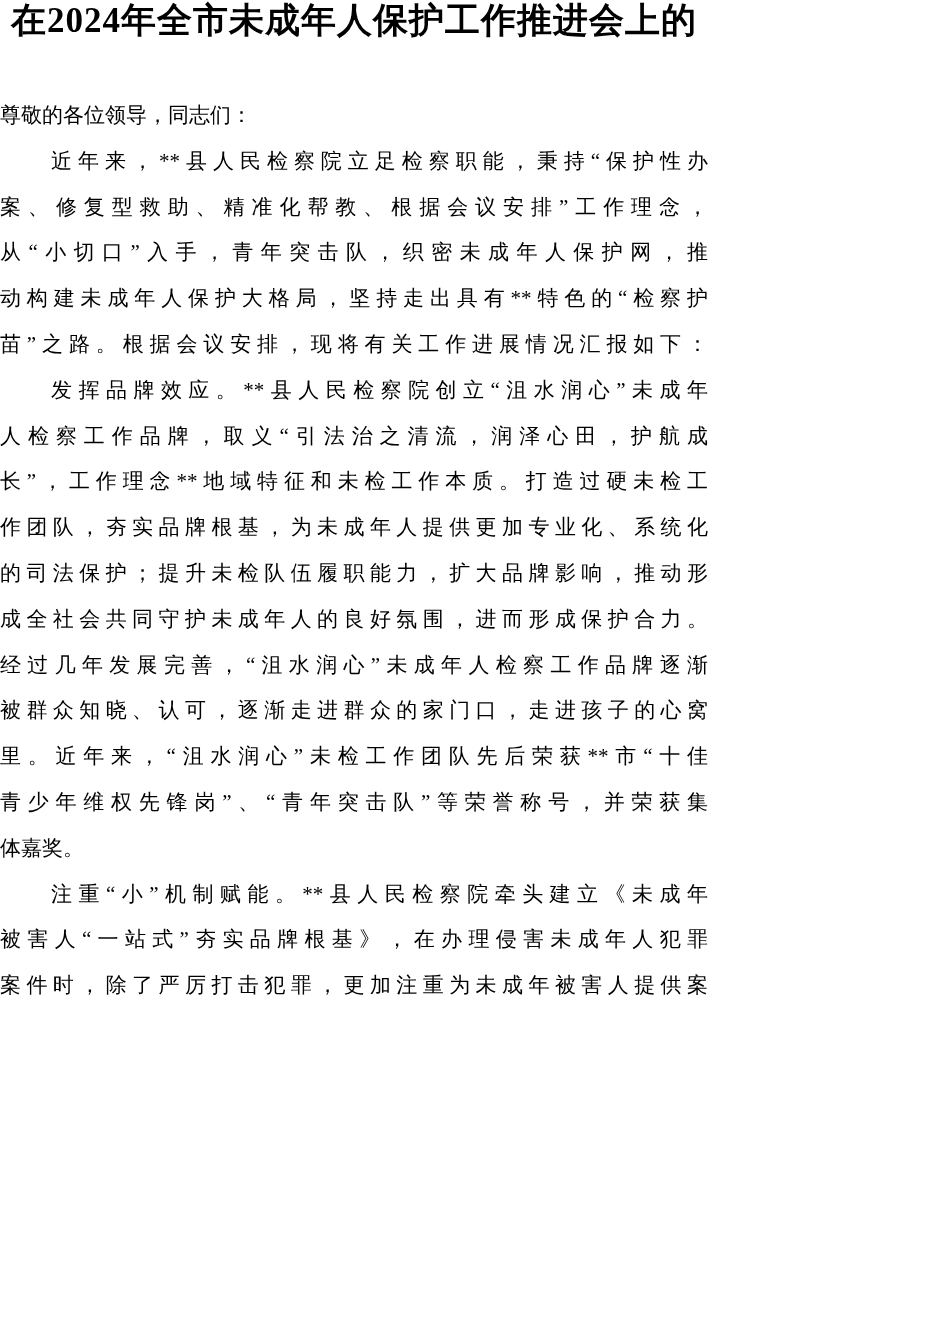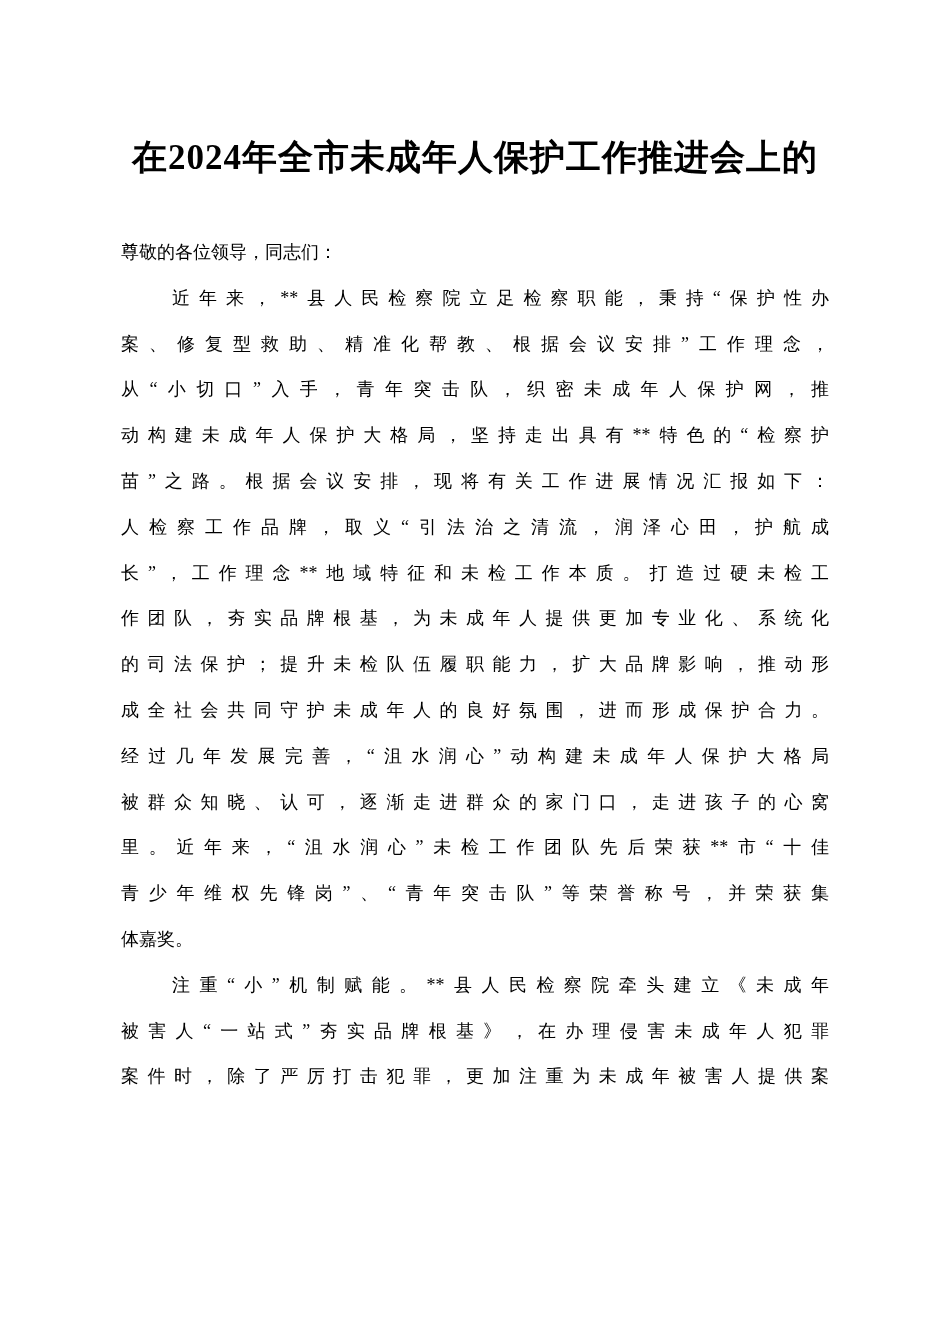--- a/index.html
+++ b/index.html
@@ -10,40 +10,38 @@
   .page {
     position: relative;
     width: 950px;
     height: 1344px;
     background: #ffffff;
     overflow: hidden;
     color: #000000;
     font-family: "Liberation Serif", "DejaVu Serif", serif;
   }
   .doc {
-    margin-left: 121px;
     width: 708px;
-    padding-top: 137px;
   }
   .title {
     margin: 0;
     font-size: 35px;
     line-height: 42px;
     font-weight: bold;
     text-align: center;
     letter-spacing: 1px;
   }
   .title-line {
     display: block;
   }
   .content {
     margin-top: 51px;
   }
   .line {
-    font-size: 18px;
+    font-size: 21px;
     line-height: 45.8px;
     height: 45.8px;
     text-align: justify;
     text-align-last: justify;
   }
   .line.short {
     text-align: left;
     text-align-last: left;
   }
   .line.indent {
@@ -58,26 +56,27 @@
     <h1 class="title">
       <span class="title-line">在2024年全市未成年人保护工作推进会上的</span>
     </h1>
     <div class="content">
         <div class="line short">尊敬的各位领导，同志们：</div>
         <div class="line indent">近年来，**县人民检察院立足检察职能，秉持“保护性办</div>
         <div class="line">案、修复型救助、精准化帮教、根据会议安排”工作理念，</div>
         <div class="line">从“小切口”入手，青年突击队，织密未成年人保护网，推</div>
         <div class="line">动构建未成年人保护大格局，坚持走出具有**特色的“检察护</div>
         <div class="line">苗”之路。根据会议安排，现将有关工作进展情况汇报如下：</div>
+        <div class="line indent">发挥品牌效应。**县人民检察院创立“沮水润心”未成年</div>
         <div class="line">人检察工作品牌，取义“引法治之清流，润泽心田，护航成</div>
         <div class="line">长”，工作理念**地域特征和未检工作本质。打造过硬未检工</div>
         <div class="line">作团队，夯实品牌根基，为未成年人提供更加专业化、系统化</div>
         <div class="line">的司法保护；提升未检队伍履职能力，扩大品牌影响，推动形</div>
         <div class="line">成全社会共同守护未成年人的良好氛围，进而形成保护合力。</div>
-        <div class="line">经过几年发展完善，“沮水润心”动构建未成年人保护大格局</div>
+        <div class="line">经过几年发展完善，“沮水润心”未成年人检察工作品牌逐渐</div>
         <div class="line">被群众知晓、认可，逐渐走进群众的家门口，走进孩子的心窝</div>
         <div class="line">里。近年来，“沮水润心”未检工作团队先后荣获**市“十佳</div>
         <div class="line">青少年维权先锋岗”、“青年突击队”等荣誉称号，并荣获集</div>
         <div class="line short">体嘉奖。</div>
         <div class="line indent">注重“小”机制赋能。**县人民检察院牵头建立《未成年</div>
         <div class="line">被害人“一站式”夯实品牌根基》，在办理侵害未成年人犯罪</div>
         <div class="line">案件时，除了严厉打击犯罪，更加注重为未成年被害人提供案</div>
       </div>
   </div>
 </div>

